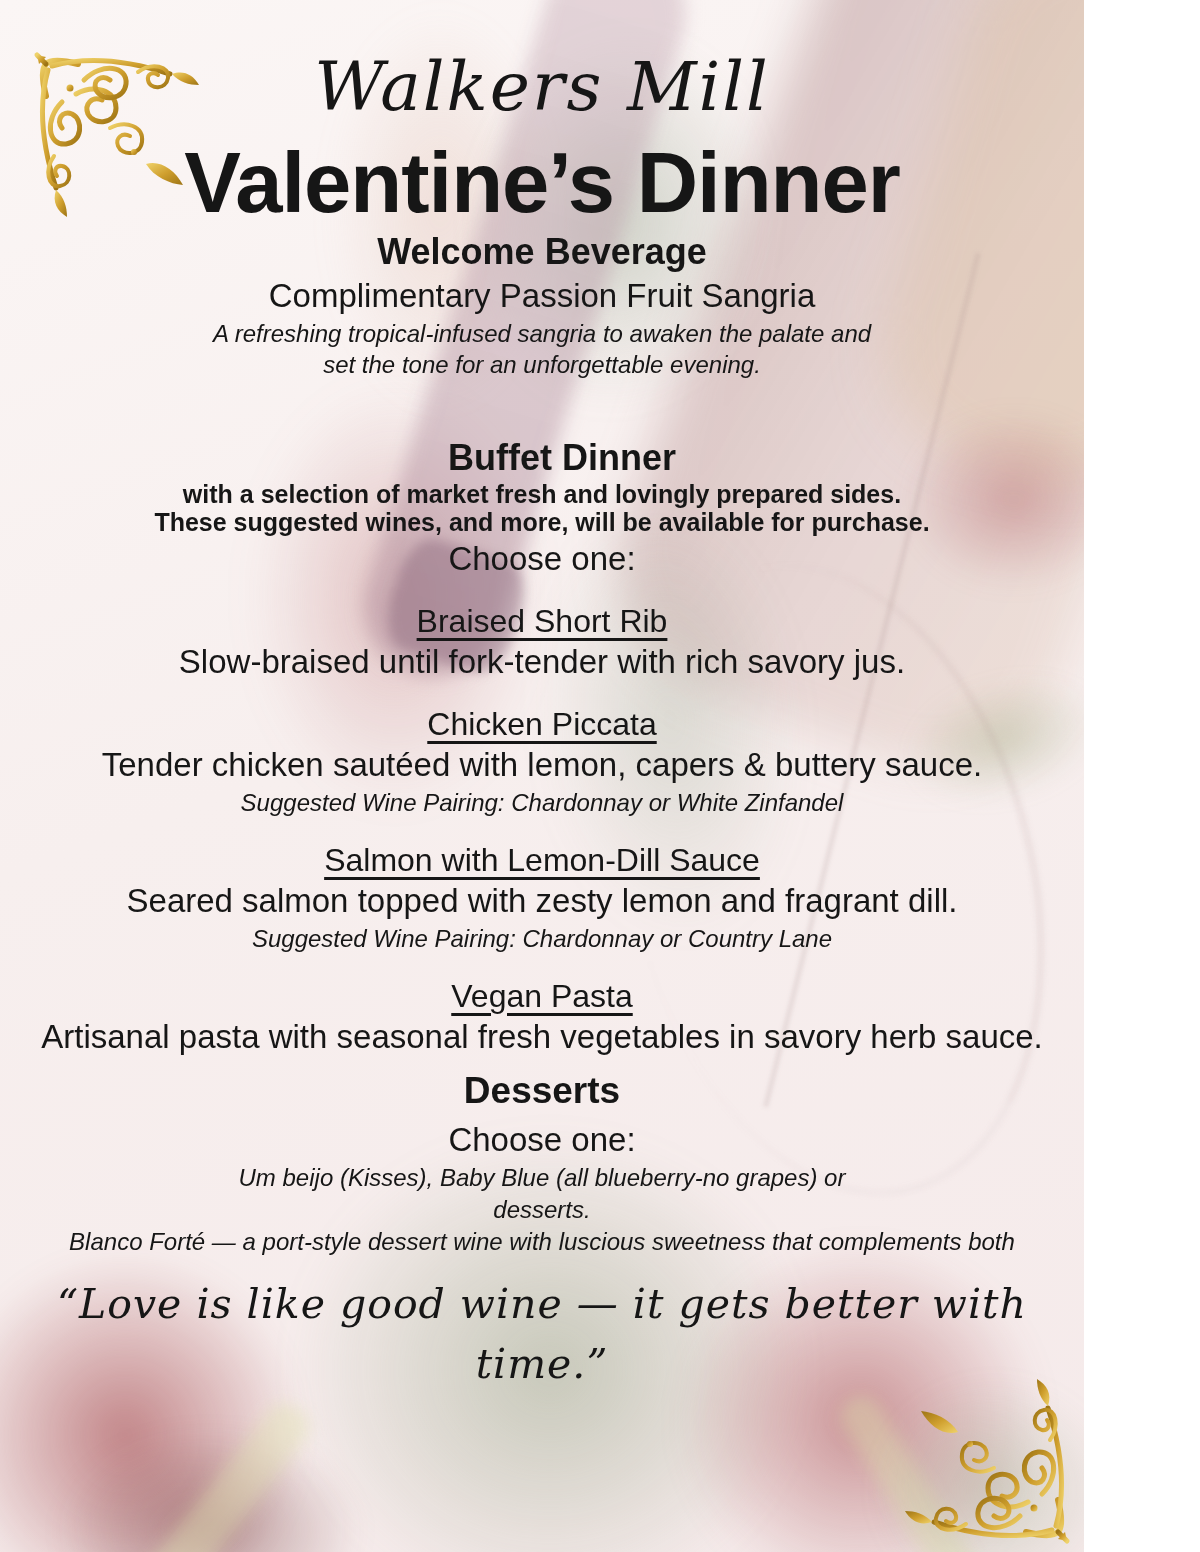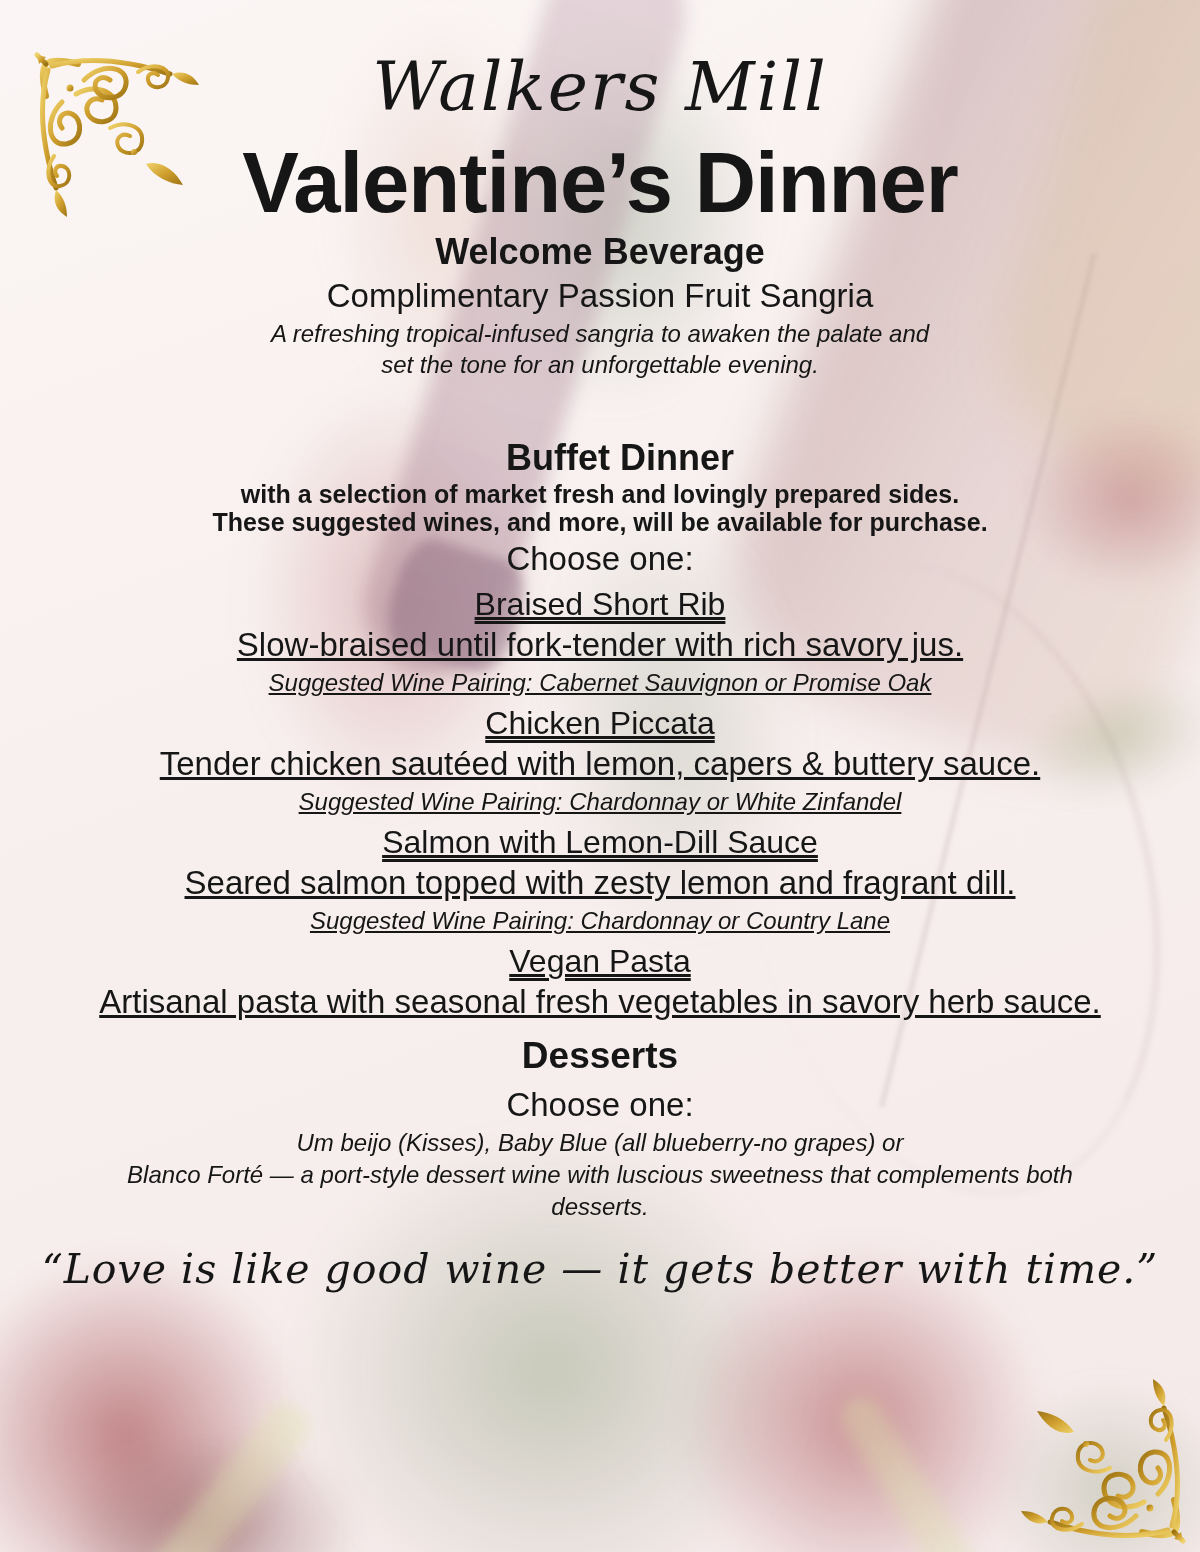--- a/index.html
+++ b/index.html
@@ -1,20 +1,20 @@
 <!DOCTYPE html>
 <html><head>
 <meta charset="utf-8">
 <style>
   * { margin:0; padding:0; box-sizing:border-box; }
   html,body { width:1200px; }
   body { font-family:"Liberation Sans", sans-serif; }
 
   .page {
-    position:relative; width:1200px; height:1552px; overflow:hidden;
+    position:relative; width:1084px; height:1552px; overflow:hidden;
     background:linear-gradient(160deg,#fbf6f5 0%, #f7efee 45%, #f5eaea 100%);
     color:#161616;
   }
 
   
   .bg { position:absolute; inset:0; z-index:0; pointer-events:none; }
   .blob { position:absolute; }
 
   .bottle-tr   { top:-110px; right:-90px;  width:460px; height:860px; transform:rotate(20deg);
                  background:linear-gradient(100deg, rgba(140,85,88,0.32), rgba(175,125,120,0.22) 55%, rgba(205,170,140,0.22));
@@ -83,21 +83,21 @@
   .main-title { font-size:85px; line-height:95px; font-weight:700; letter-spacing:-1px; }
 
   .h2        { font-size:36px; line-height:44px; font-weight:700; }
   .item-big  { font-size:33px; line-height:44px; font-weight:400; }
   .fineprint { font-size:24px; line-height:31px; font-style:italic; }
 
   .buffet-head   { margin-top:56px;padding-left:40px; }
   .bold-note     { font-size:25px; line-height:28px; font-weight:700; }
   .choose        { font-size:33px; line-height:42px; margin-top:2px; }
 
-  .entree        { margin-top:4px;text-decoration:underline; }
+  .entree        { margin-top:21px; }
   .entree-name   { font-size:32px; line-height:40px; font-weight:400;
                    text-decoration:underline; text-decoration-thickness:2.5px; text-underline-offset:6px; }
   .entree-desc   { font-size:33px; line-height:42px; }
   .pairing       { font-size:24px; line-height:33px; font-style:italic; }
 
   .desserts-head { margin-top:10px; font-size:37px; line-height:46px; }
   .choose2       { font-size:33px; line-height:44px; margin-top:4px; }
   .dessert-line  { font-size:32px; line-height:42px; }
   .dessert-name  { text-decoration:underline; text-decoration-thickness:2.5px; text-underline-offset:6px; }
   .dessert-desc  { margin-left:8px; }
@@ -182,21 +182,20 @@
     <div class="fineprint">set the tone for an unforgettable evening.</div>
 
     <div class="h2 buffet-head">Buffet Dinner</div>
     <div class="bold-note">with a selection of market fresh and lovingly prepared sides.</div>
     <div class="bold-note">These suggested wines, and more, will be available for purchase.</div>
     <div class="choose">Choose one:</div>
 
     <div class="entree">
       <div class="entree-name">Braised Short Rib</div>
       <div class="entree-desc">Slow-braised until fork-tender with rich savory jus.</div>
-      <div class="pairing">Suggested Wine Pairing: Cabernet Sauvignon or Promise Oak</div>
     </div>
 
     <div class="entree">
       <div class="entree-name">Chicken Piccata</div>
       <div class="entree-desc">Tender chicken sautéed with lemon, capers &amp; buttery sauce.</div>
       <div class="pairing">Suggested Wine Pairing: Chardonnay or White Zinfandel</div>
     </div>
 
     <div class="entree">
       <div class="entree-name">Salmon with Lemon-Dill Sauce</div>
@@ -207,19 +206,19 @@
     <div class="entree">
       <div class="entree-name">Vegan Pasta</div>
       <div class="entree-desc">Artisanal pasta with seasonal fresh vegetables in savory herb sauce.</div>
     </div>
 
     <div class="h2 desserts-head">Desserts</div>
     <div class="choose2">Choose one:</div>
 
 
     <div class="dessert-pairing">Um beijo (Kisses), Baby Blue (all blueberry-no grapes) or</div>
+    <div class="dessert-pairing">desserts.</div>
     <div class="dessert-pairing">Blanco Forté — a port-style dessert wine with luscious sweetness that complements both</div>
-    <div class="dessert-pairing">desserts.</div>
 
     <div class="quote">“Love is like good wine — it gets better with time.”</div>
 
   </div>
 </div>
 
 </body></html>

